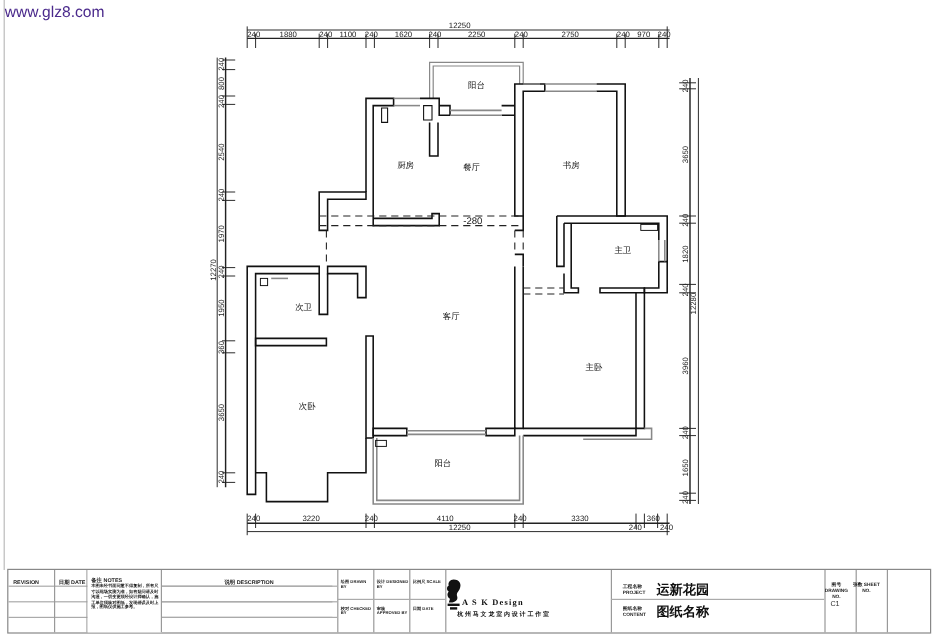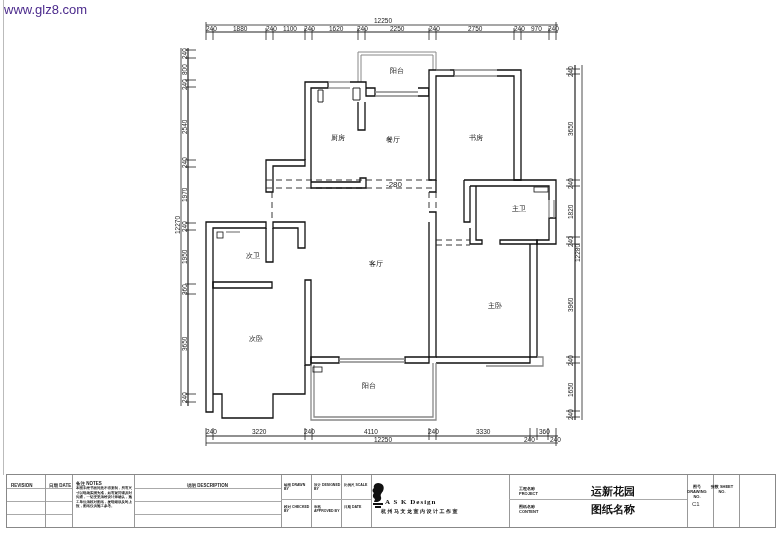--- a/index.html
+++ b/index.html
@@ -6,21 +6,21 @@
   body{width:780px;height:535px;position:relative;overflow:hidden;font-family:"Liberation Sans",sans-serif;}
   .watermark{position:absolute;left:4px;top:2px;font-size:13px;color:#4b2a8c;font-family:"Liberation Sans",sans-serif;text-align:center;}
   .frame-left{position:absolute;left:3px;top:0;width:1px;height:475px;background:#bbb;}
   svg.plan{position:absolute;left:0;top:0;}
   .dim{font-family:"Liberation Sans",sans-serif;font-size:6.5px;fill:#222;}
   .room{font-family:"DejaVu Sans",sans-serif;font-size:7px;fill:#111;}
   .tb{position:absolute;left:6px;top:474px;width:768px;height:52px;border:1px solid #888;background:#fff;}
   .tb .cell{position:absolute;border-right:1px solid #999;font-size:4.5px;color:#222;font-family:"Liberation Sans",sans-serif;overflow:hidden;}
   .tb .row-line{position:absolute;height:1px;background:#aaa;}
   .tb .hdr{font-weight:bold;font-size:4.5px;}
-  .proj{font-family:Liberation Mono, monospace;font-weight:bold;font-size:11px;color:#111;position:absolute;margin-left:44px;}
+  .proj{font-family:Liberation Mono, monospace;font-weight:bold;font-size:11px;color:#111;position:absolute;}
   .small-label{position:absolute;font-size:4px;font-weight:bold;color:#222;line-height:5px;font-family:"Liberation Sans",sans-serif;}
   .logo-text{position:absolute;left:385px;top:498px;font-size:7px;font-weight:bold;letter-spacing:1px;color:#111;font-family:Liberation Serif, serif;}
   .logo-sub{position:absolute;left:381px;top:508px;font-size:5px;font-weight:bold;letter-spacing:1.5px;color:#111;font-family:"DejaVu Sans",sans-serif;}
 </style>
 </head>
 <body>
 
 <div class="frame-left"></div>
 <div class="watermark">www.glz8.com</div>
 

